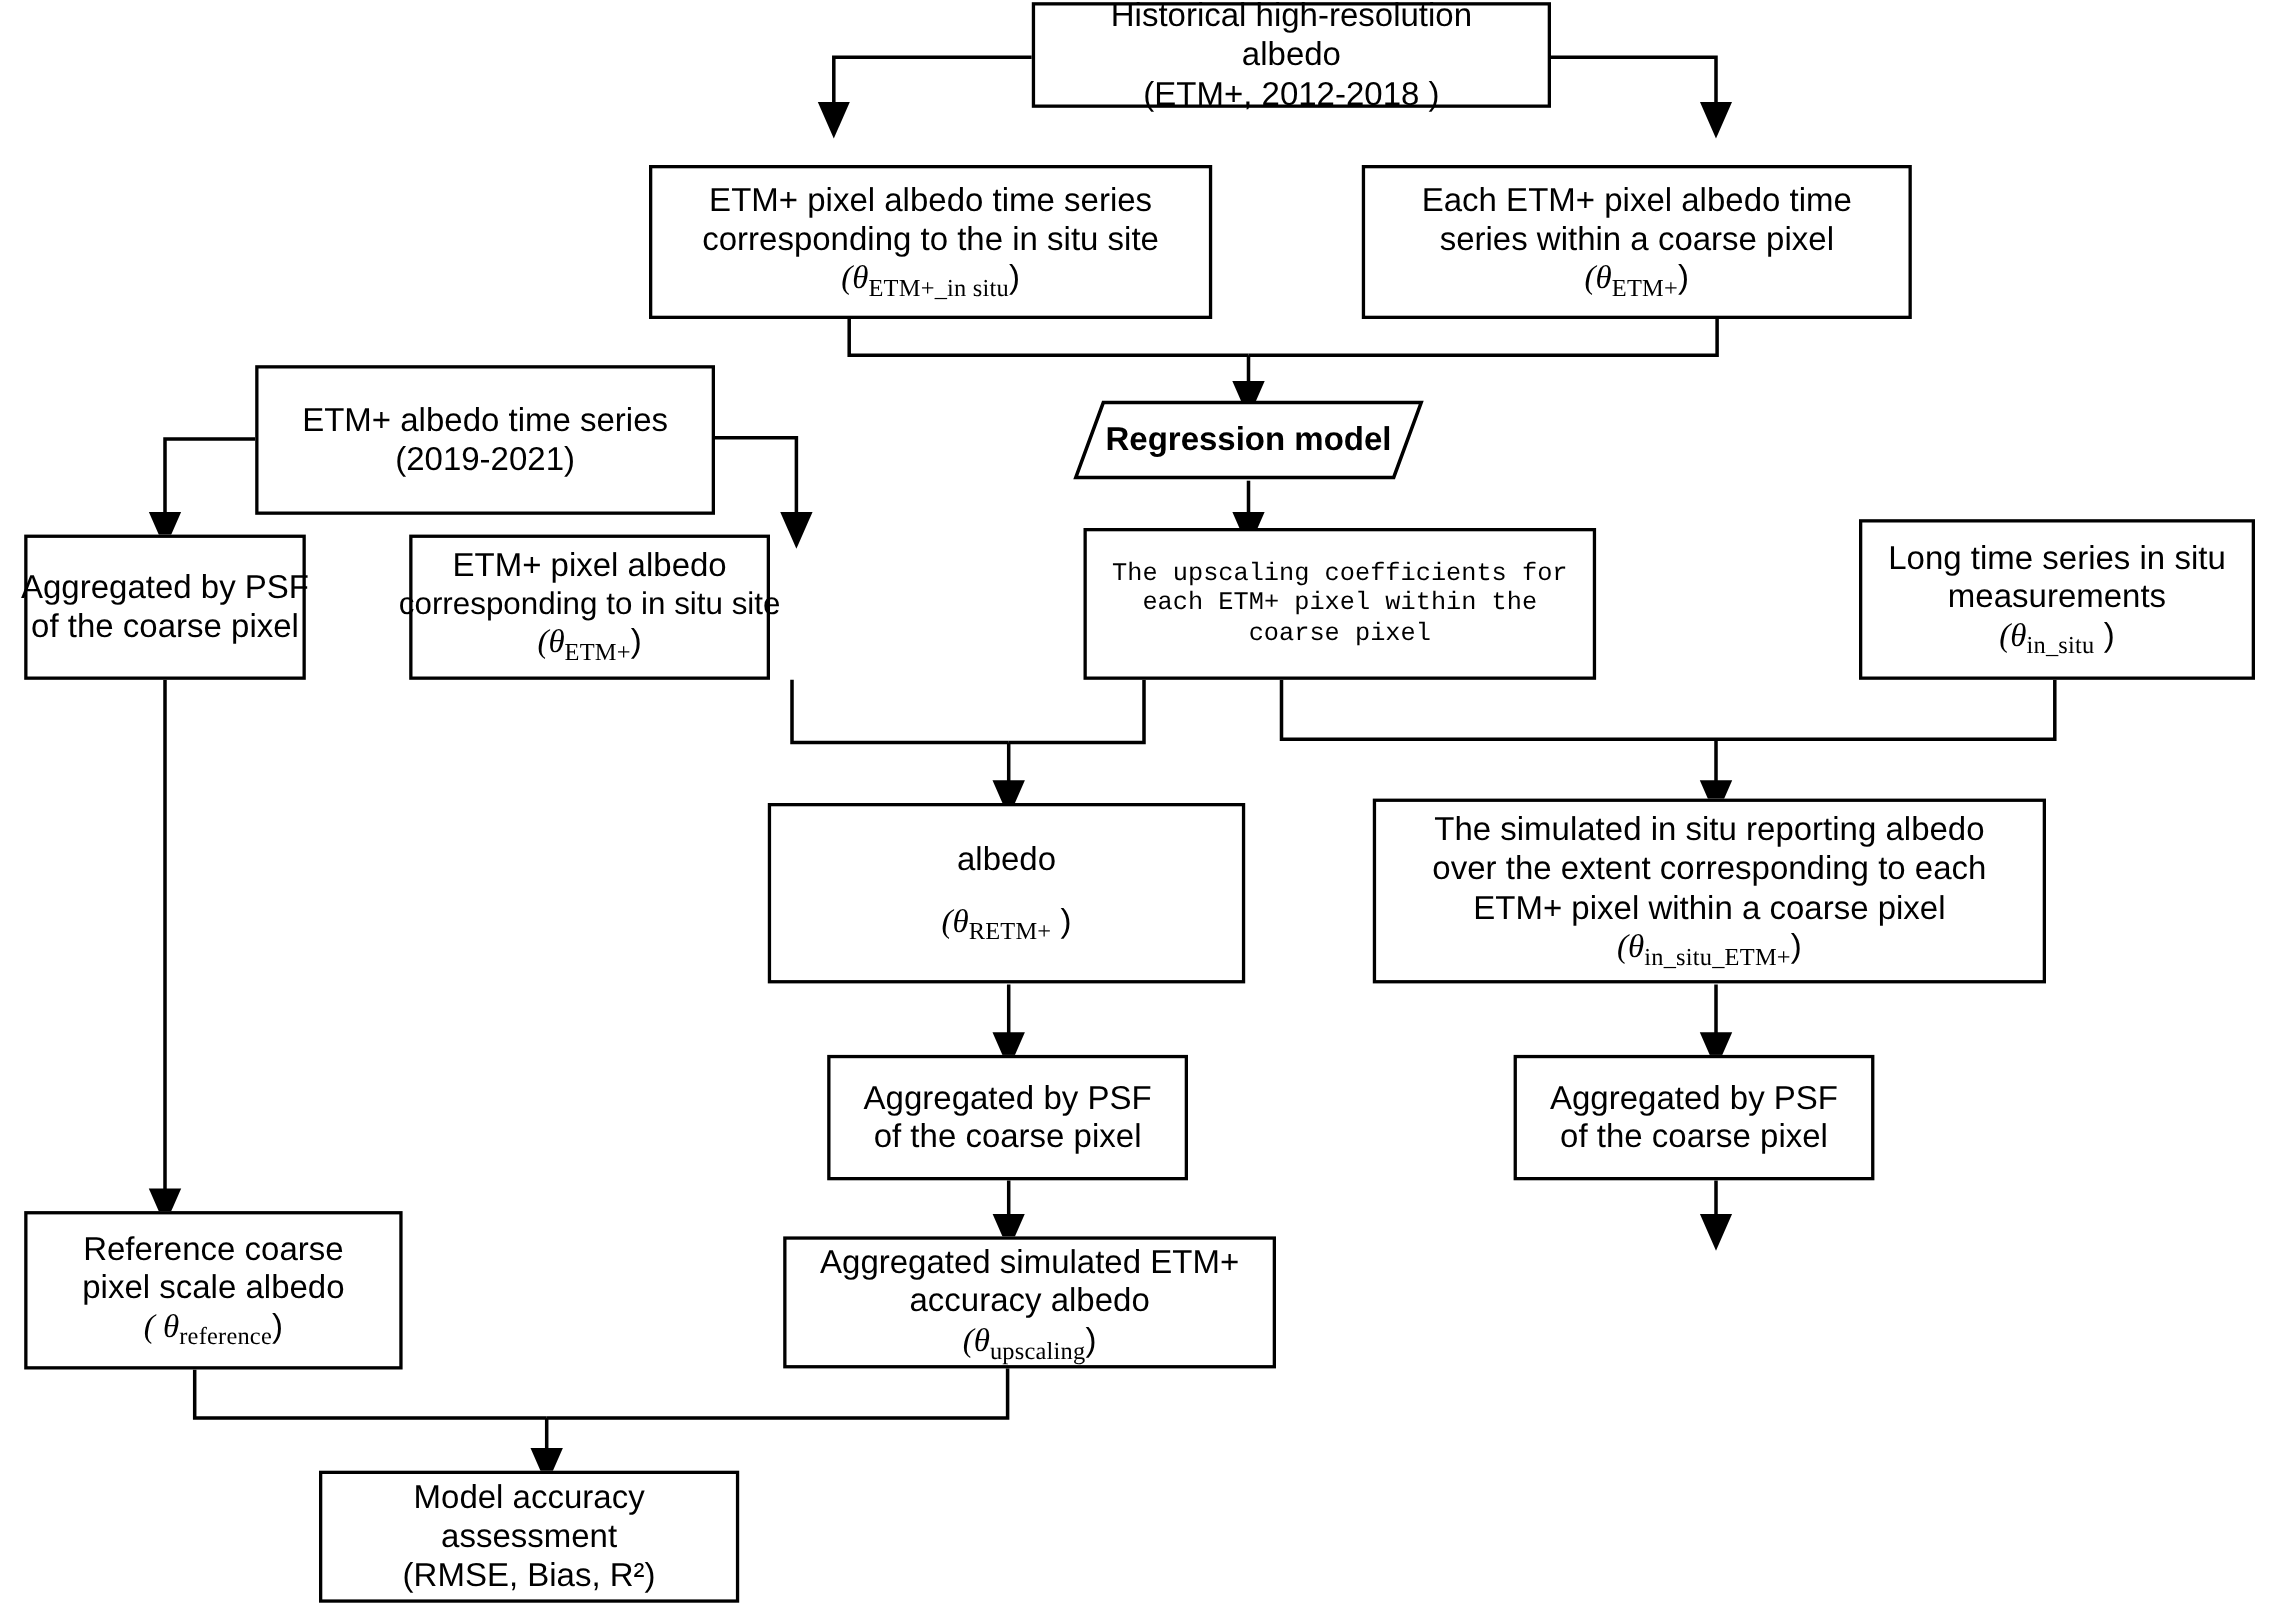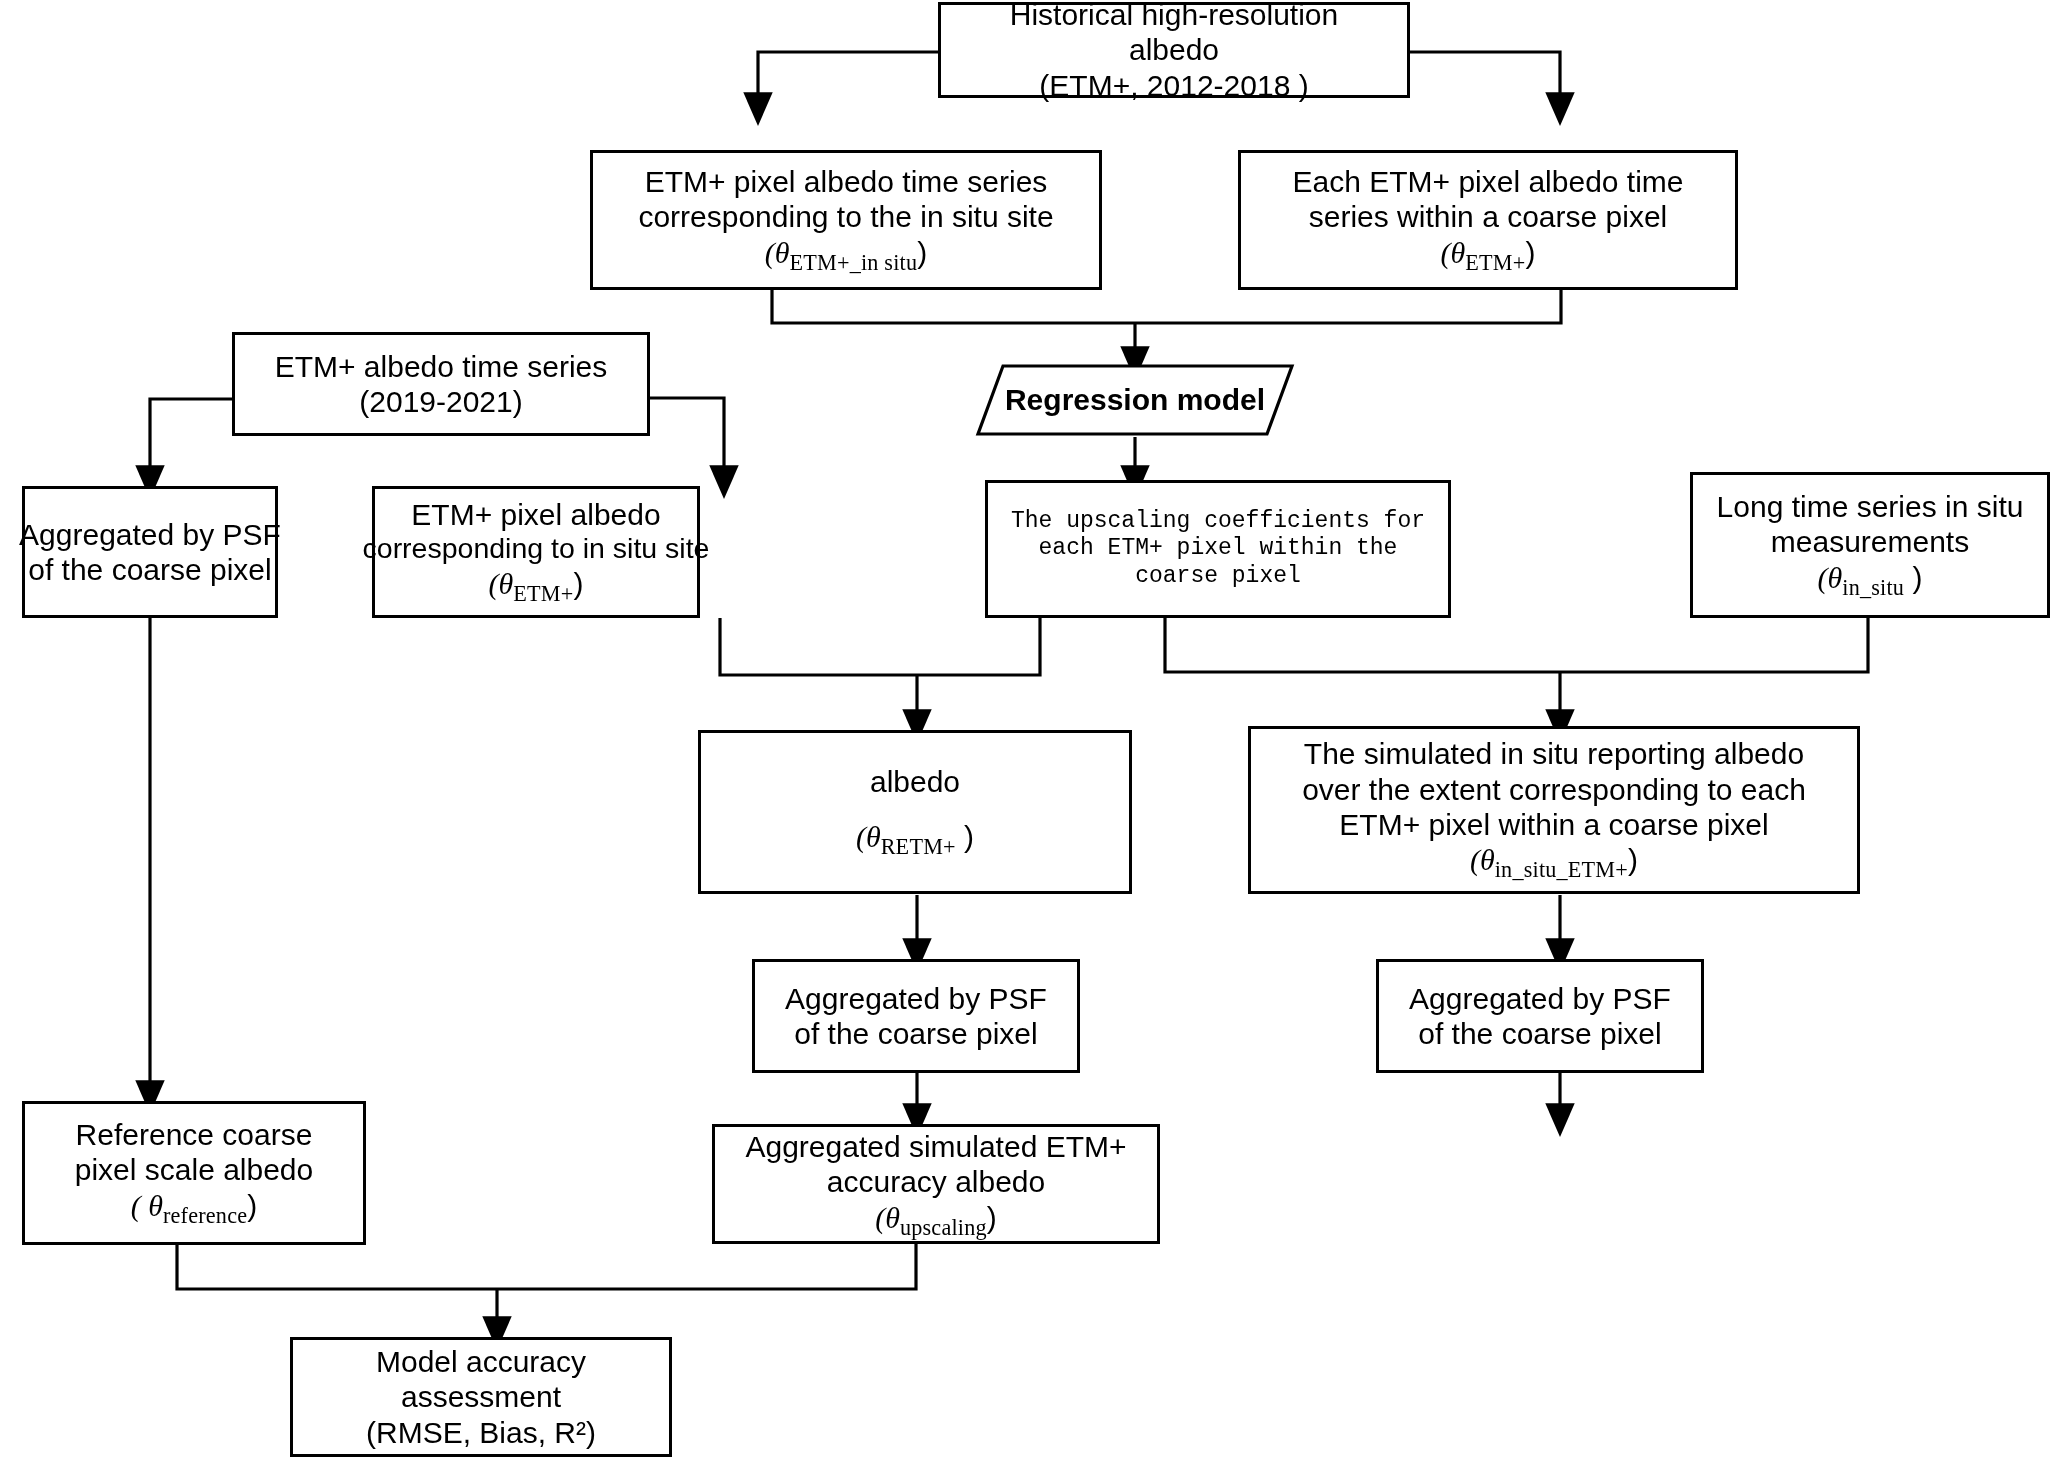--- a/index.html
+++ b/index.html
@@ -136,21 +136,21 @@
   </div>
 
   <div class="node" style="left:1238px; top:150px; width:500px; height:140px; font-size:30px;">
     <span class="ln">Each ETM+ pixel albedo time</span>
     <span class="ln">series within a coarse pixel</span>
     <span class="ln">
       <span class="sym">(θ</span><span class="sub">ETM+</span><span class="paren">)</span>
     </span>
   </div>
 
-  <div class="node" style="left:232px; top:332px; width:418px; height:104px; font-size:30px;">
+  <div class="node" style="left:232px; top:332px; width:418px; height:136px; font-size:30px;">
     <span class="ln">ETM+ albedo time series</span>
     <span class="ln">(2019-2021)</span>
   </div>
 
   <div class="proc" style="left:975px; top:363px; width:320px; height:74px;">
     <svg width="320" height="74" viewBox="0 0 320 74" xmlns="http://www.w3.org/2000/svg">
       <polygon points="28,3 317,3 292,71 3,71" fill="#ffffff" stroke="#000000" stroke-width="3.2"></polygon>
     </svg>
     <span class="plabel" style="font-size:30px;">Regression model</span>
   </div>

